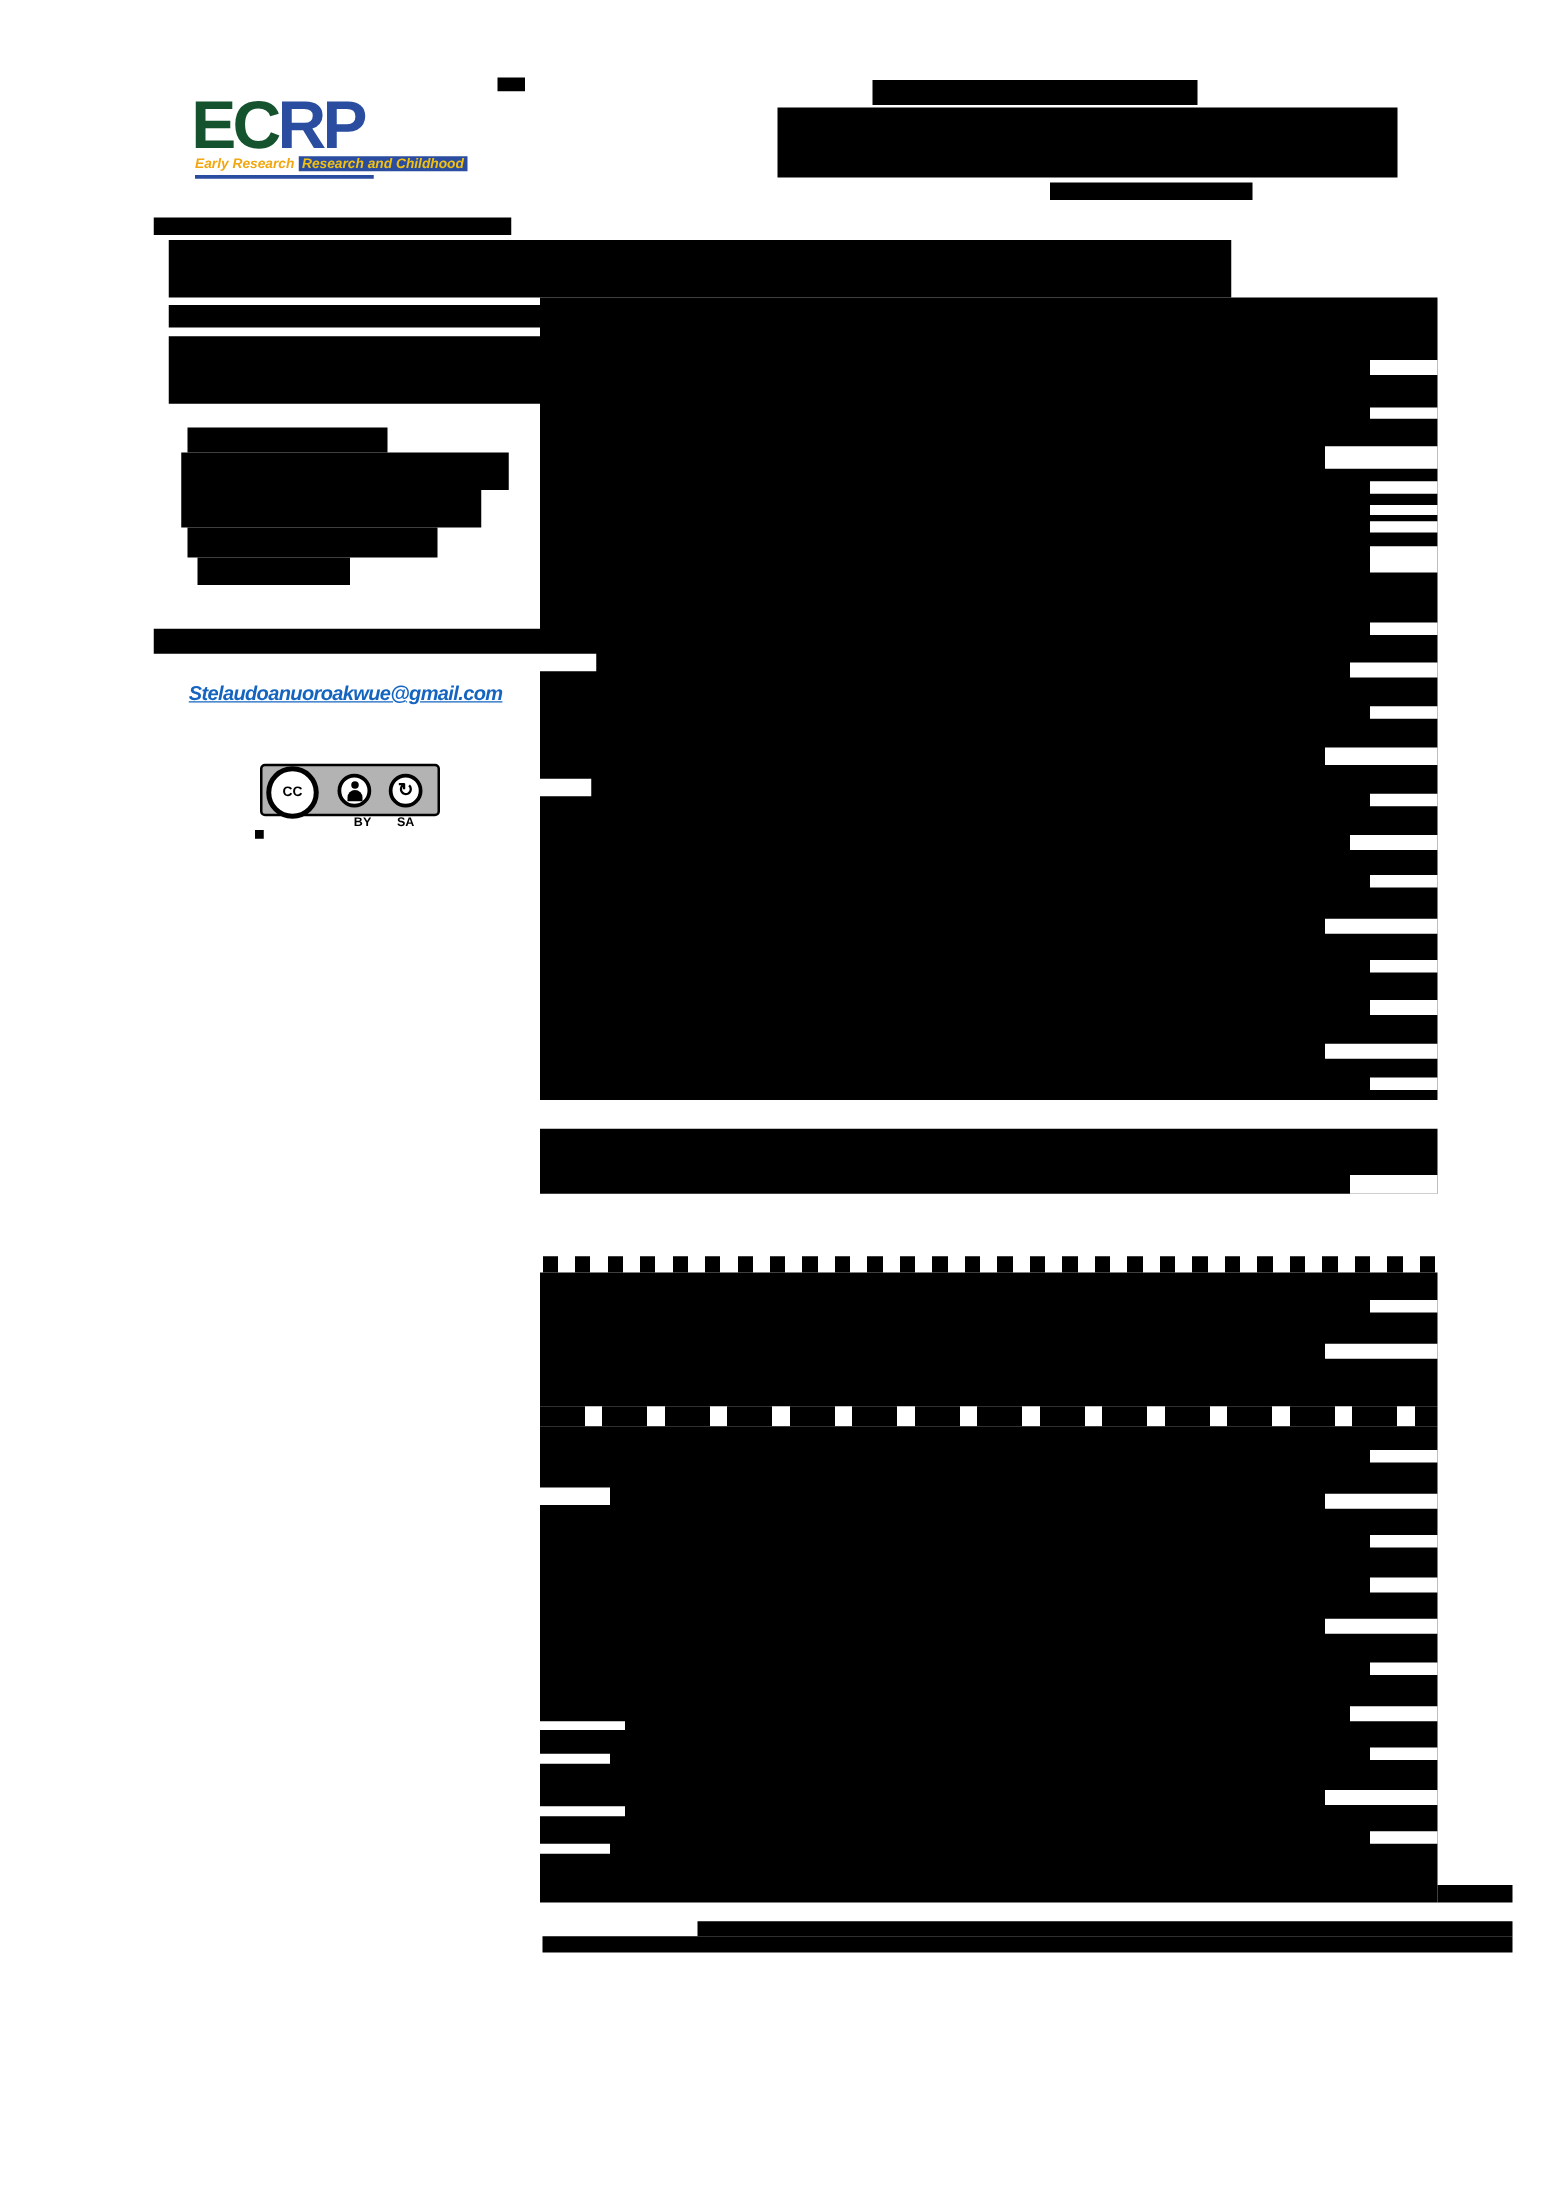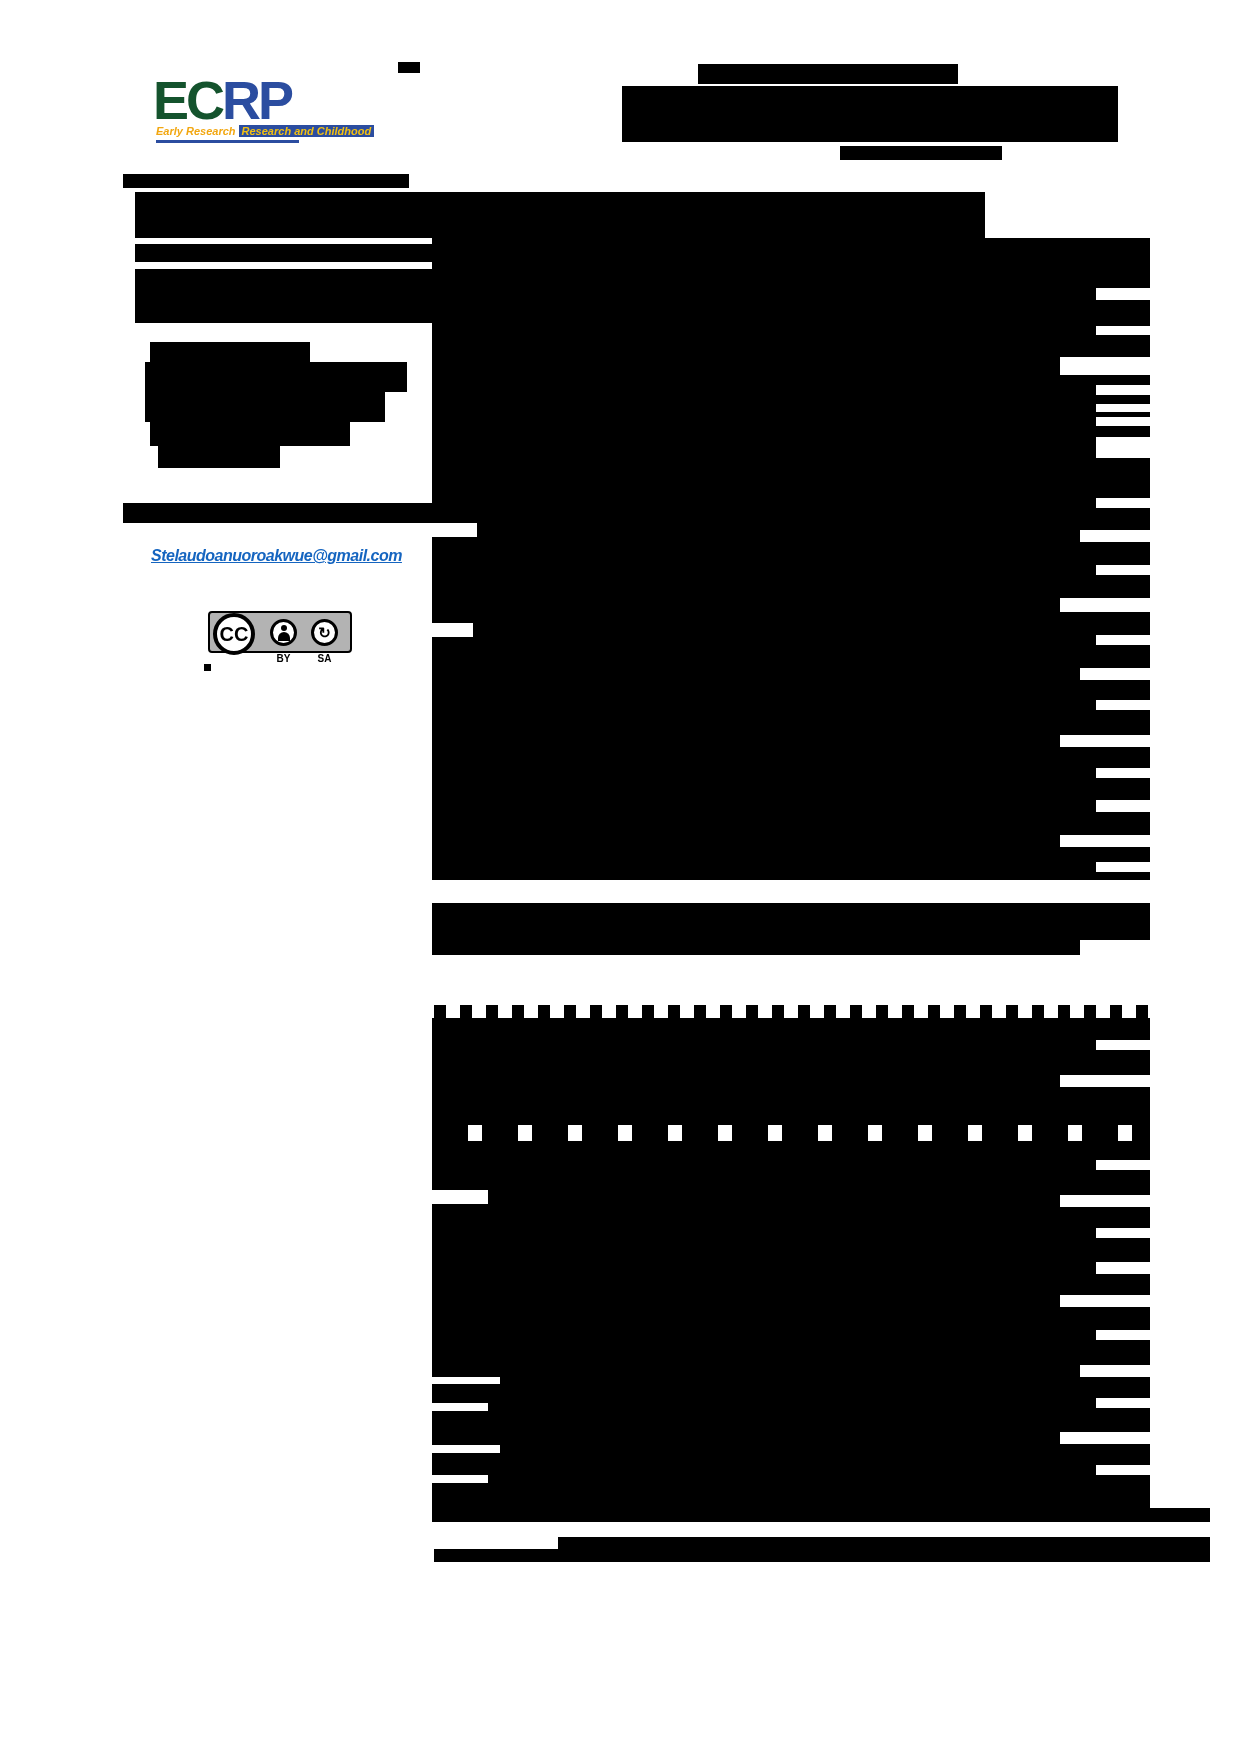--- a/index.html
+++ b/index.html
@@ -13,28 +13,28 @@
   .logo-rp{color:#2B4DA0;}
   .logo-tag{position:absolute;left:3px;top:51px;white-space:nowrap;font-size:11px;font-weight:bold;font-style:italic;}
   .tag1{color:#F2A711;}
   .tag2{color:#F2C011;background:#2B4DA0;padding:0 3px;}
   .logo-rule{position:absolute;left:3px;top:66px;width:143px;height:3px;background:#2B4DA0;}
   
   .email{position:absolute;left:151px;top:547px;font-size:16px;font-weight:bold;font-style:italic;color:#1565C0;text-decoration:underline;letter-spacing:-0.5px;}
   
   .badge{position:absolute;left:208px;top:608px;width:146px;height:58px;}
   .badge-box{position:absolute;left:0;top:3px;width:144px;height:42px;background:#b3b3b3;border:2px solid #000;border-radius:4px;box-sizing:border-box;}
-  .cc-circle{position:absolute;left:5px;top:5px;width:42px;height:42px;background:#fff;border:4px solid #000;border-radius:50%;box-sizing:border-box;text-align:center;font-weight:bold;font-size:20px;line-height:34px;color:#000;}
+  .cc-circle{position:absolute;left:5px;top:5px;width:42px;height:42px;background:#fff;border:4px solid #000;border-radius:50%;box-sizing:border-box;text-align:center;font-weight:bold;font-size:11px;line-height:34px;color:#000;}
   .sm-circle{position:absolute;top:11px;width:27px;height:27px;background:#fff;border:3px solid #000;border-radius:50%;box-sizing:border-box;text-align:center;color:#000;}
   .by-circle{left:62px;}
   .sa-circle{left:103px;font-size:15px;line-height:21px;font-weight:bold;}
   .person-head{position:absolute;left:8px;top:3px;width:6px;height:6px;background:#000;border-radius:50%;}
   .person-body{position:absolute;left:5px;top:10px;width:12px;height:9px;background:#000;border-radius:6px 6px 0 0;}
   .badge-label{position:absolute;top:45px;font-size:10px;font-weight:bold;color:#000;width:27px;text-align:center;}
-  .by-label{left:62px;}
+  .by-label{left:62px;text-align:right;}
   .sa-label{left:103px;}
   .badge-dot{position:absolute;left:-4px;top:56px;width:7px;height:7px;background:#000;}
   
   .dotrow{position:absolute;left:434px;top:1005px;width:714px;height:13px;
     background:repeating-linear-gradient(90deg,#000 0 12px,transparent 12px 26px);}
   .dashrow{position:absolute;left:432px;top:1125px;width:718px;height:16px;
     background:repeating-linear-gradient(90deg,#000 0 36px,transparent 36px 50px);}
 </style>
 </head>
 <body>

